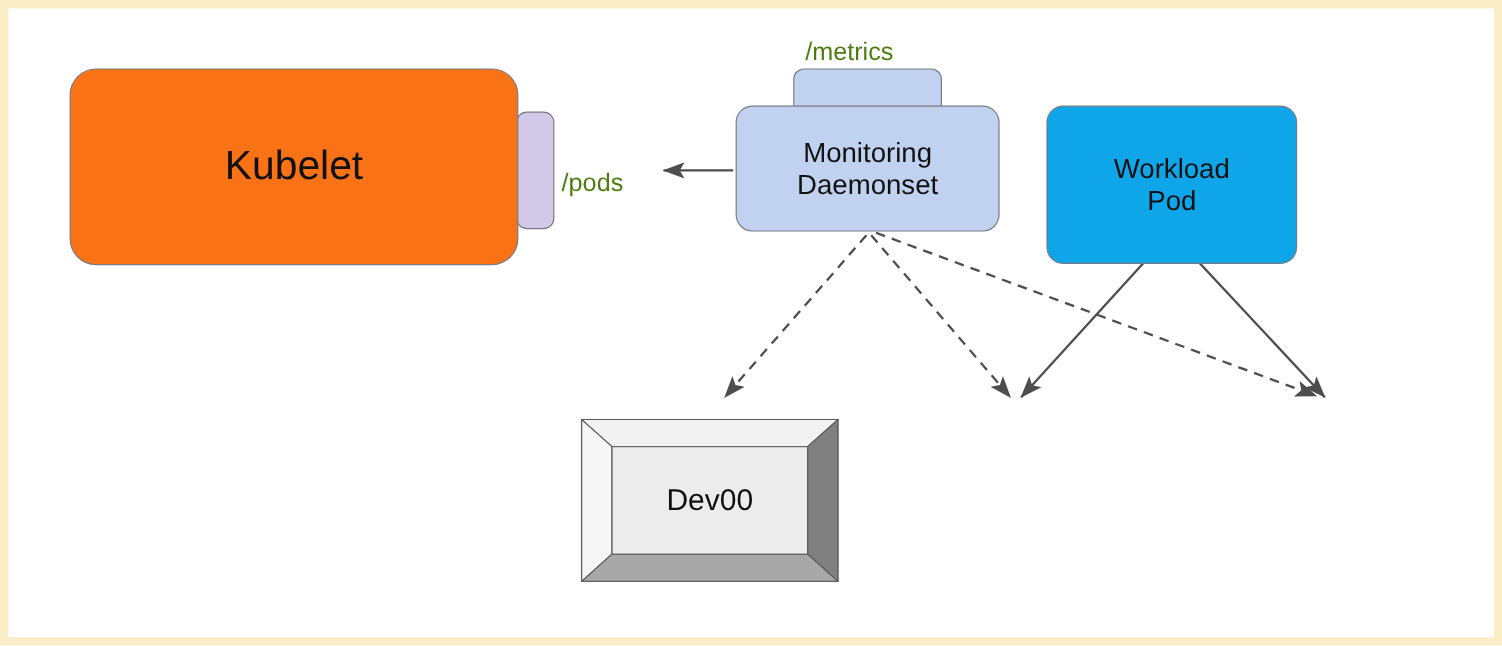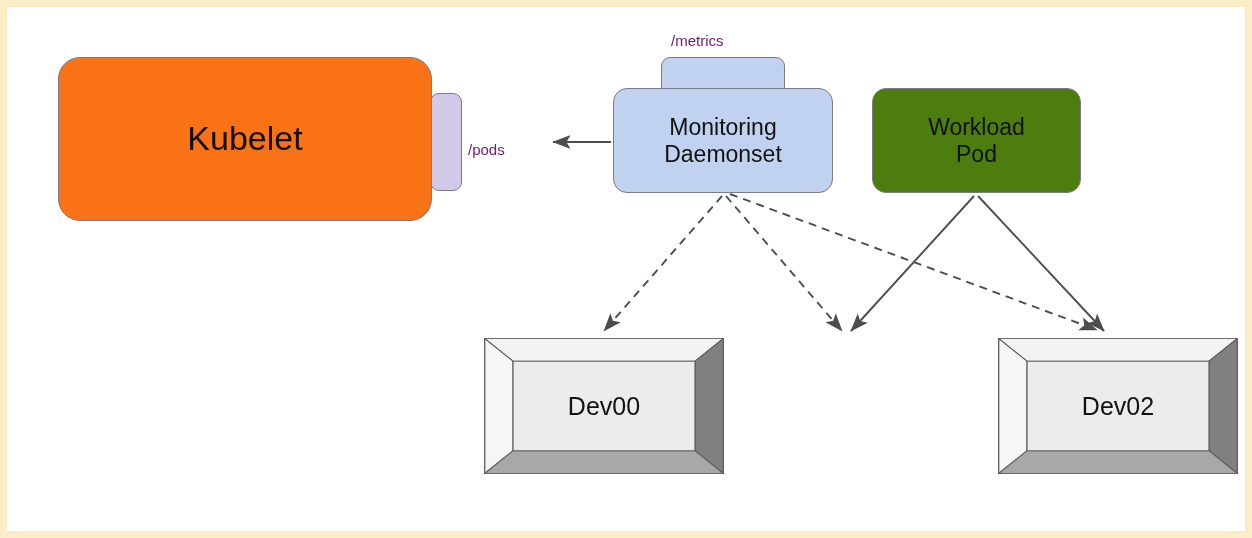--- a/index.html
+++ b/index.html
@@ -78,22 +78,22 @@
     top: 93px;
     width: 32px;
     height: 98px;
     background: #d2c8e7;
     border-radius: 9px;
     z-index: 11;
   }
 
   .label-free {
     position: absolute;
-    color: #701a75;
-    font-size: 15px;
+    color: #4d7c0f;
+    font-size: 21px;
     white-space: nowrap;
     z-index: 14;
   }
 
   .pods-label { left: 468px; top: 141px; }
   .metrics-label { left: 671px; top: 32px; }
 
   .ds-tab {
     left: 661px;
     top: 57px;
@@ -110,34 +110,33 @@
     height: 105px;
     background: #c0d2ef;
     font-size: 23px;
     z-index: 12;
   }
 
   .wp-body {
     left: 872px;
     top: 88px;
     width: 209px;
-    height: 105px;
-    background: #4d7c0f;
+    height: 132px;
+    background: #0ea5e9;
     font-size: 23px;
     z-index: 12;
   }
 
   
   .device {
     position: absolute;
     z-index: 10;
-    top: 338px;
+    top: 349px;
     width: 215px;
     height: 136px;
-    padding-left: 25px;
   }
   .device-svg {
     position: absolute;
     left: 0; top: 0;
     width: 100%;
     height: 100%;
   }
   .device-label {
     position: absolute;
     left: 0;
@@ -225,26 +224,15 @@
       <polygon points="0.7,0.7 214.3,0.7 189,27 26,27" fill="#f2f2f2" stroke="#5b5b5b" stroke-width="1"></polygon>
       <polygon points="0.7,0.7 26,27 26,131 0.7,157.3" fill="#f6f6f6" stroke="#5b5b5b" stroke-width="1"></polygon>
       <polygon points="214.3,0.7 214.3,157.3 189,131 189,27" fill="#808080" stroke="#5b5b5b" stroke-width="1"></polygon>
       <polygon points="0.7,157.3 26,131 189,131 214.3,157.3" fill="#a8a8a8" stroke="#5b5b5b" stroke-width="1"></polygon>
       <rect x="26" y="27" width="163" height="104" fill="#ececec" stroke="#5b5b5b" stroke-width="1"></rect>
     </svg>
     <div class="device-label">Dev00</div>
   </div>
 
 
-  <div class="device" id="dev2">
-    <svg class="device-svg" viewBox="0 0 215 158" preserveAspectRatio="none" xmlns="http://www.w3.org/2000/svg">
-      <rect x="0.7" y="0.7" width="213.6" height="156.6" fill="#f4f4f4" stroke="#5b5b5b" stroke-width="1.2"></rect>
-      <polygon points="0.7,0.7 214.3,0.7 189,27 26,27" fill="#f2f2f2" stroke="#5b5b5b" stroke-width="1"></polygon>
-      <polygon points="0.7,0.7 26,27 26,131 0.7,157.3" fill="#f6f6f6" stroke="#5b5b5b" stroke-width="1"></polygon>
-      <polygon points="214.3,0.7 214.3,157.3 189,131 189,27" fill="#808080" stroke="#5b5b5b" stroke-width="1"></polygon>
-      <polygon points="0.7,157.3 26,131 189,131 214.3,157.3" fill="#a8a8a8" stroke="#5b5b5b" stroke-width="1"></polygon>
-      <rect x="26" y="27" width="163" height="104" fill="#ececec" stroke="#5b5b5b" stroke-width="1"></rect>
-    </svg>
-    <div class="device-label">Dev02</div>
-  </div>
 
   <div id="frame-border"></div>
 </div>
 
 </body></html>

